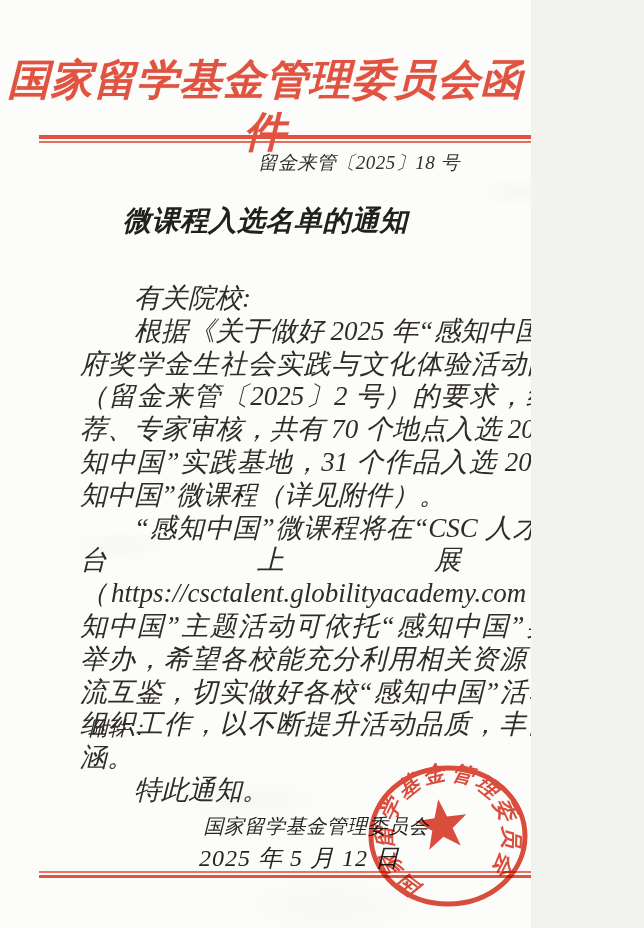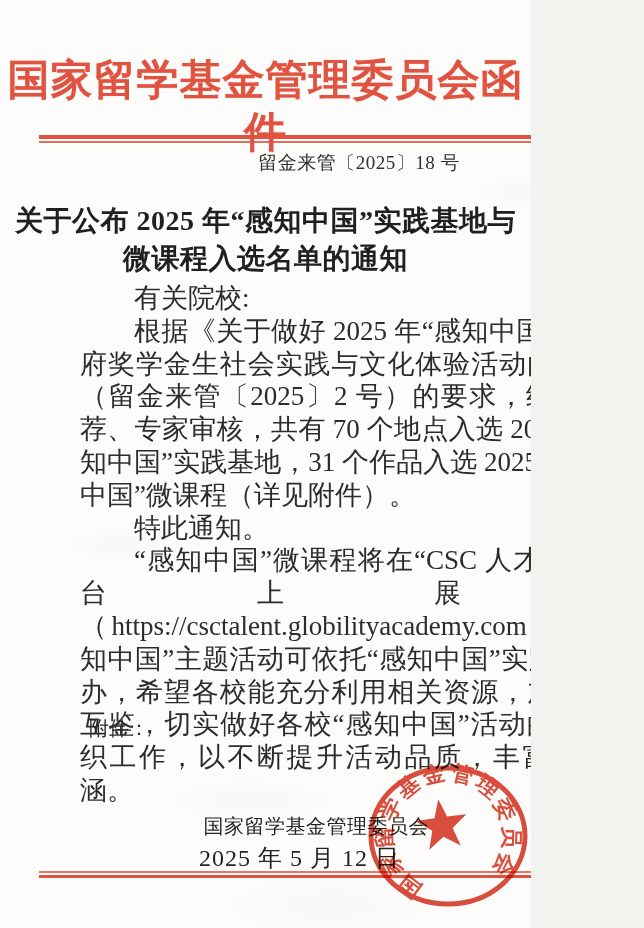--- a/index.html
+++ b/index.html
@@ -13,20 +13,21 @@
   body{width:644px;height:928px;background:#f2f2ef;font-family:var(--serif);}
   .page{
     position:relative;width:531px;height:928px;overflow:hidden;
     background:
       radial-gradient(ellipse 70px 22px at 520px 192px, rgba(0,0,0,0.025), transparent 70%),
       radial-gradient(ellipse 90px 26px at 120px 545px, rgba(0,0,0,0.02), transparent 70%),
       radial-gradient(ellipse 120px 34px at 250px 800px, rgba(0,0,0,0.025), transparent 70%),
       radial-gradient(ellipse 160px 50px at 330px 905px, rgba(0,0,0,0.02), transparent 70%),
       #fcfcfa;
     color:var(--ink);
+    font-style:italic;
   }
   .letterhead{
     position:absolute;top:54px;left:0;right:0;margin:0;
     text-align:center;font-size:42px;line-height:52px;font-weight:900;
     letter-spacing:1px;color:var(--red);
     text-shadow:0 0 1px rgba(224,83,64,0.45);
   }
   .rule-top{position:absolute;left:39px;top:135px;width:549px;}
   .rule-top .rt-thick{height:4px;background:var(--red);}
   .rule-top .rt-thin{height:2px;background:var(--red);margin-top:2px;opacity:.85;}
@@ -80,29 +81,28 @@
   <h1 class="letterhead">国家留学基金管理委员会函件</h1>
 
   <div class="rule-top">
     <div class="rt-thick"></div>
     <div class="rt-thin"></div>
   </div>
 
   <div class="doc-number">留金来管〔2025〕18 号</div>
 
   <div class="doc-title">
-    <div>关于公布 2025 年“感知中国”实践基地与</div>
     <div>微课程入选名单的通知</div>
   </div>
 
   <div class="body-block">
     <p class="salutation">有关院校:</p>
     <p>根据《关于做好 2025 年“感知中国”中国政府奖学金生社会实践与文化体验活动的通知》（留金来管〔2025〕2 号）的要求，经学校推荐、专家审核，共有 70 个地点入选 2025 年“感知中国”实践基地，31 个作品入选 2025 年“感知中国”微课程（详见附件）。</p>
+    <p>“感知中国”微课程将在“CSC 人才在线”平台上展示（https://csctalent.globilityacademy.com）。“感知中国”主题活动可依托“感知中国”实践基地举办，希望各校能充分利用相关资源，加强交流互鉴，切实做好各校“感知中国”活动的筹划组织工作，以不断提升活动品质，丰富活动内涵。</p>
     <p>特此通知。</p>
-    <p>“感知中国”微课程将在“CSC 人才在线”平台上展示（https://csctalent.globilityacademy.com）。“感知中国”主题活动可依托“感知中国”实践基地举办，希望各校能充分利用相关资源，加强交流互鉴，切实做好各校“感知中国”活动的筹划组织工作，以不断提升活动品质，丰富活动内涵。</p>
   </div>
 
   <div class="attachments">
     <span class="att-label">附件：</span>
   </div>
 
   <div class="signature">国家留学基金管理委员会</div>
   <div class="sig-date">2025 年 5 月 12 日</div>
 
   <div class="rule-bottom">

